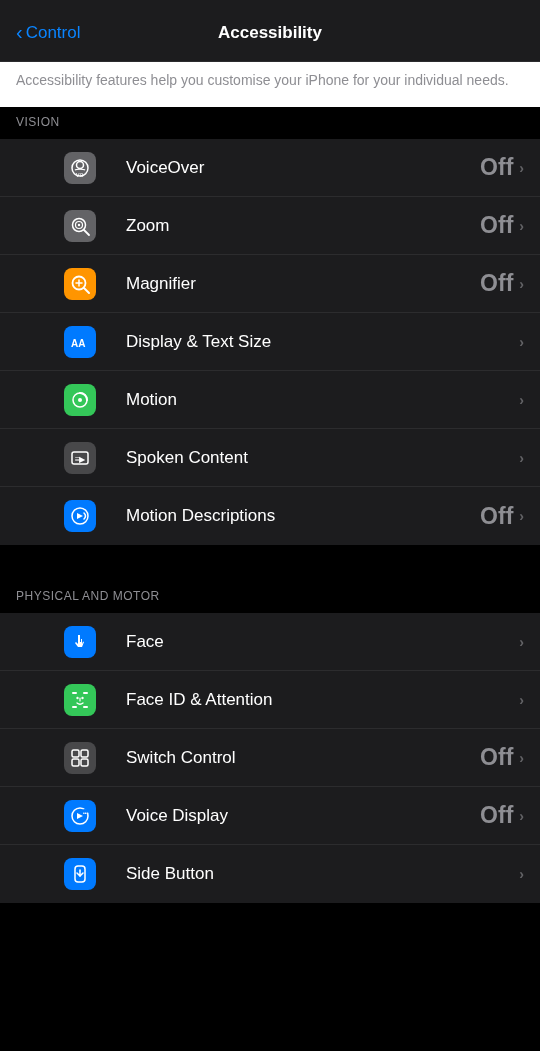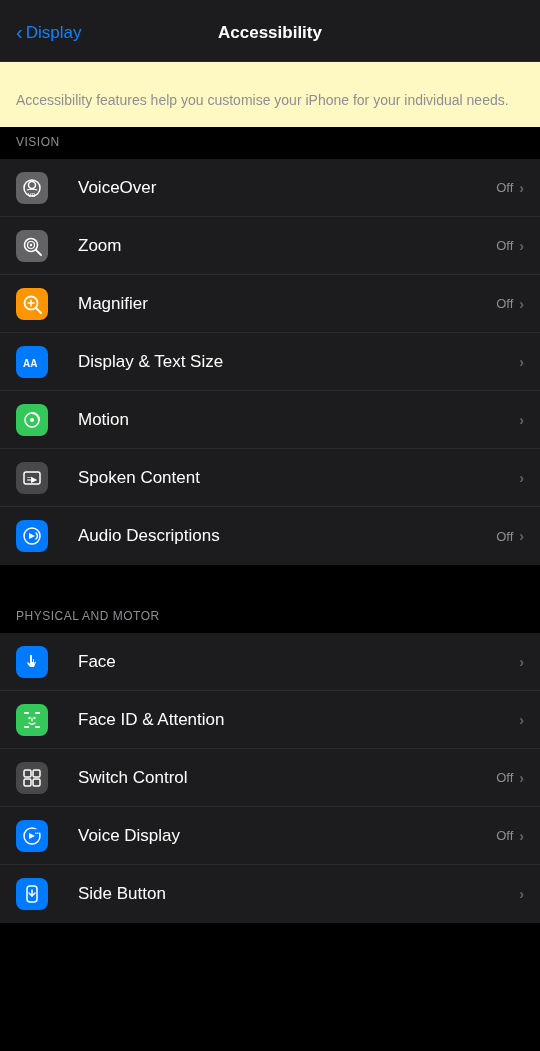--- a/index.html
+++ b/index.html
@@ -45,22 +45,22 @@
 
     .header-title {
       font-size: 17px;
       font-weight: 700;
       color: #fff;
       text-align: center;
     }
 
     
     .description {
-      padding: 28px 16px 16px;
-      background: #fef9c3;
+      padding: 8px 16px 16px;
+      background: #ffffff;
       font-size: 14px;
       color: #8e8e93;
       line-height: 1.5;
     }
 
     
     .section-header {
       padding: 8px 16px 10px;
       background: #000;
       font-size: 12px;
@@ -109,55 +109,57 @@
     .icon-green { background: #34c759; }
 
     .item-label {
       flex: 1;
       font-size: 17px;
       color: #fff;
       margin-left: 16px;
     }
 
     .item-value {
-      font-size: 13px;
+      font-size: 23px;
       color: #8e8e93;
       margin-right: 6px;
+      font-weight: bold;
     }
 
     .item-chevron {
       font-size: 14px;
       color: #636366;
       font-weight: 600;
     }
 
     
     .section-spacer {
       height: 36px;
       background: #000;
     }
 
     
     .icon-svg {
       display: flex;
       align-items: center;
       justify-content: center;
+      margin-left: 48px;
     }
 
     svg {
       display: block;
     }
   </style>
 </head>
 <body>
 
 <div class="header">
   <a class="header-back" href="#">
     <span class="back-chevron">‹</span>
-    <span>Display</span>
+    <span>Control</span>
   </a>
   <span class="header-title">Accessibility</span>
 </div>
 
 <div class="description">
   <span>Accessibility features help you customise your iPhone for your individual needs.</span>
 </div>
 
 <div class="section-header">
   <span>VISION</span>
@@ -245,21 +247,21 @@
   </div>
 
   <div class="settings-item">
     <div class="item-icon icon-blue icon-svg">
       <svg width="22" height="22" viewBox="0 0 22 22" fill="none">
         <circle cx="11" cy="11" r="8" stroke="white" stroke-width="1.5" fill="none"></circle>
         <path d="M8 8 L8 14 L14 11 Z" fill="white"></path>
         <path d="M15 8 Q18 11 15 14" stroke="white" stroke-width="1.5" fill="none" stroke-linecap="round"></path>
       </svg>
     </div>
-    <span class="item-label">Audio Descriptions</span>
+    <span class="item-label">Motion Descriptions</span>
     <span class="item-value">Off</span>
     <span class="item-chevron">›</span>
   </div>
 
 </div>
 
 <div class="section-spacer"></div>
 
 <div class="section-header">
   <span>PHYSICAL AND MOTOR</span>

